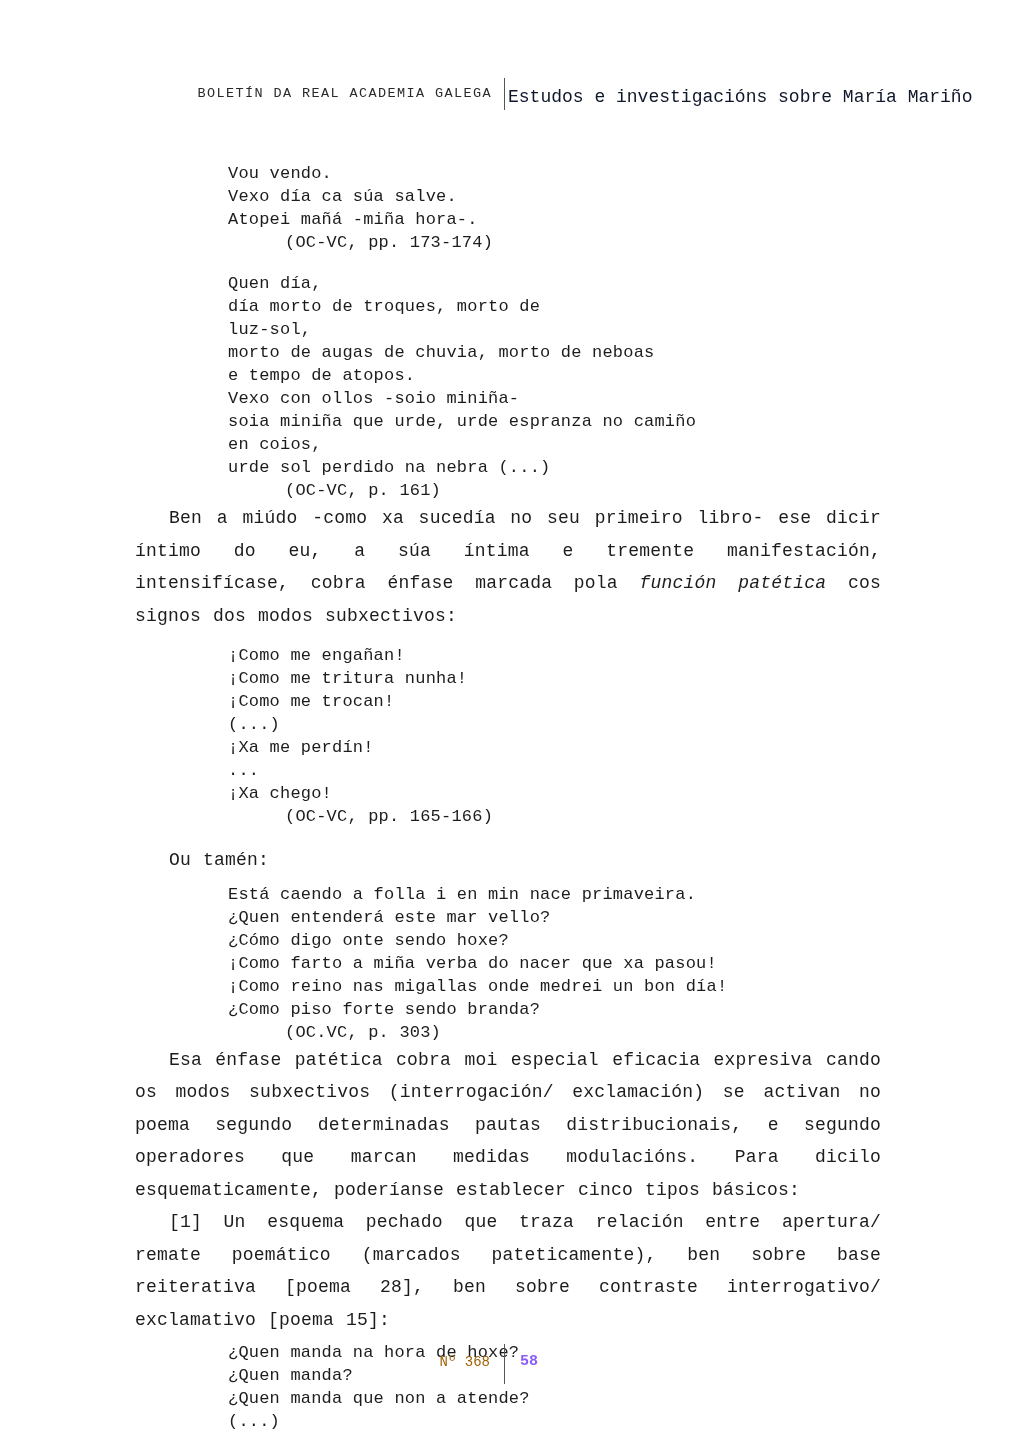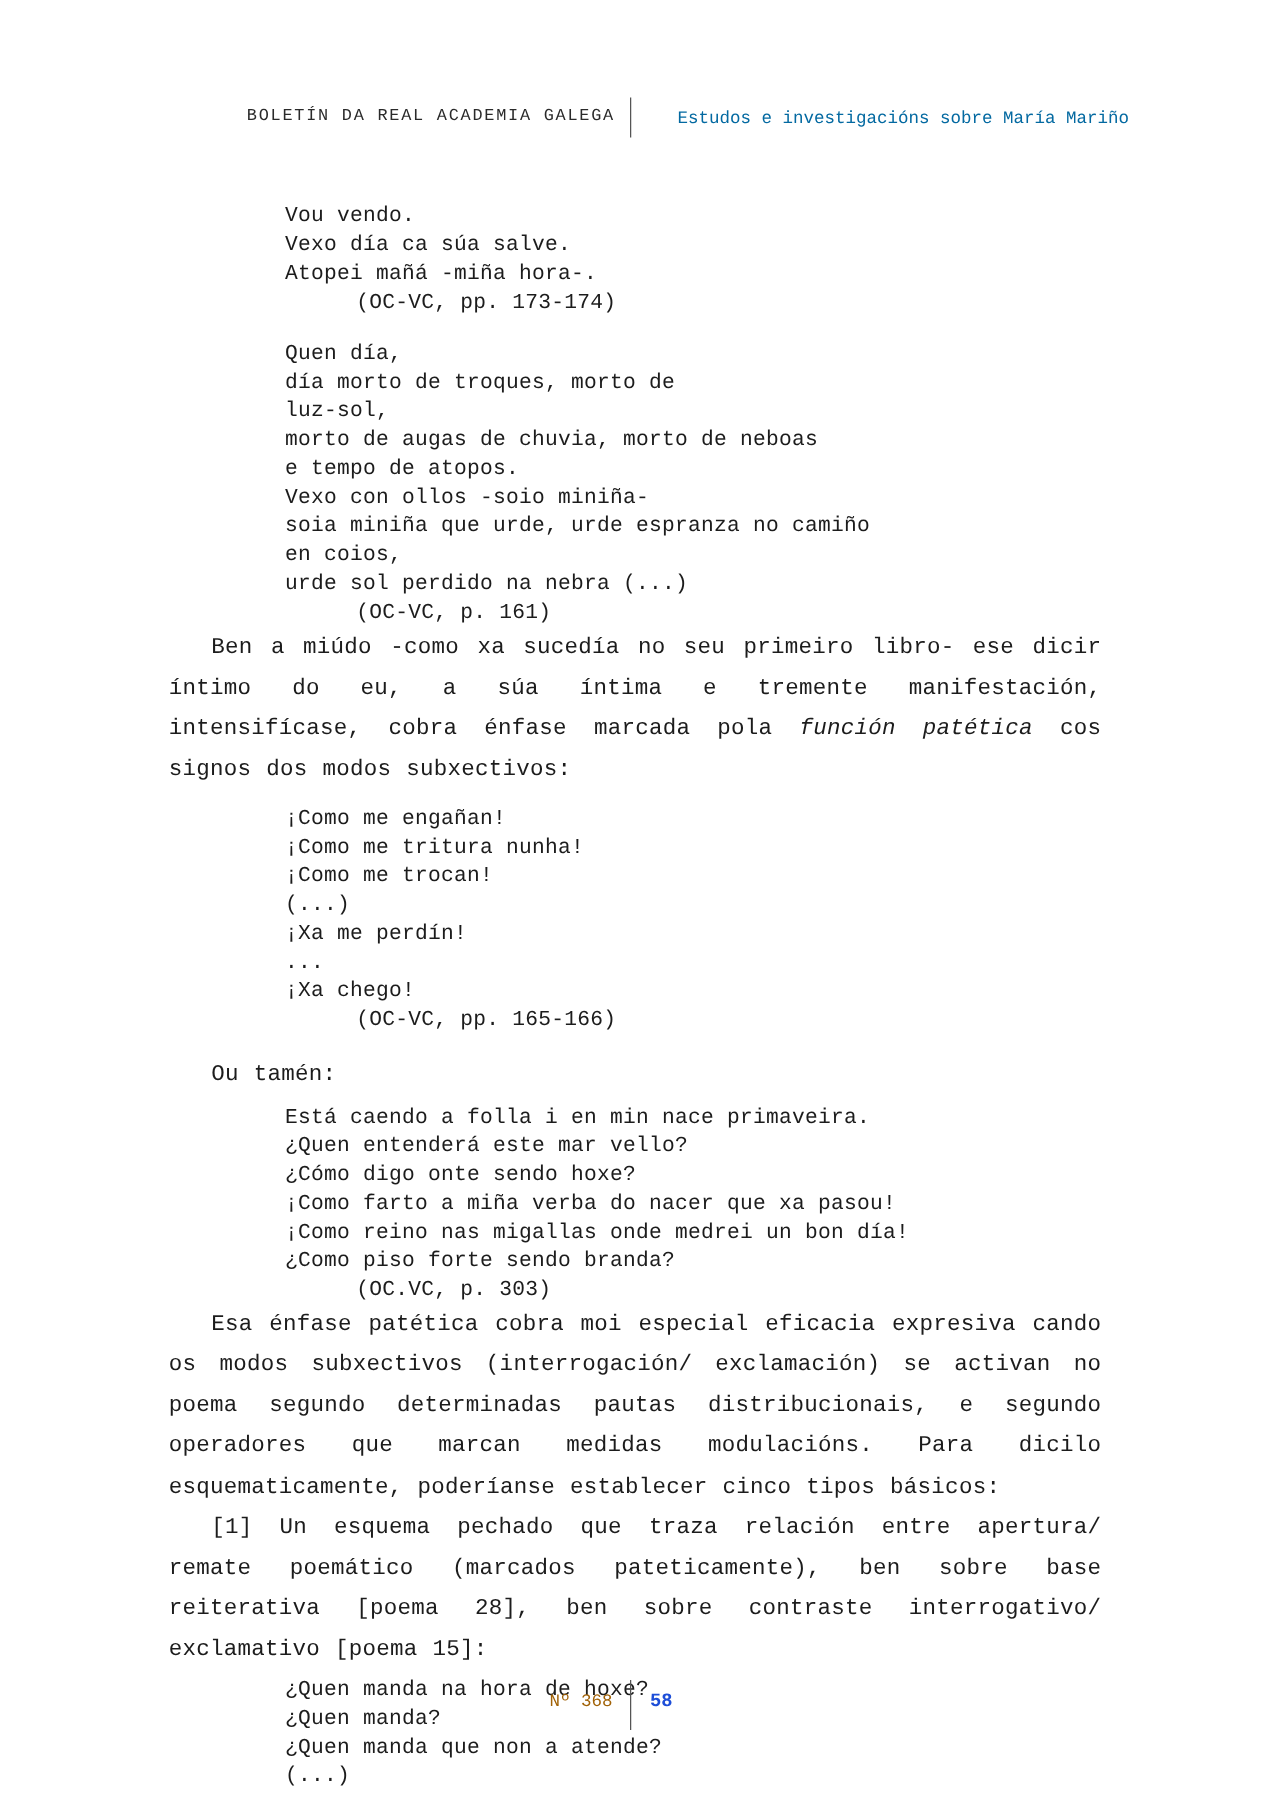--- a/index.html
+++ b/index.html
@@ -37,24 +37,24 @@
   .header-divider {
     position: absolute;
     left: 504px;
     top: 2px;
     width: 1px;
     height: 32px;
     background: #555;
   }
   .header-right {
     position: absolute;
-    left: 542px;
+    left: 508px;
     top: 11px;
-    font-size: 14px;
-    color: #0369a1;
+    font-size: 18px;
+    color: #0f172a;
     white-space: nowrap;
   }
 
   
   .content {
     position: absolute;
     top: 162px;
     left: 135px;
     width: 746px;
   }
@@ -109,21 +109,21 @@
     width: 1px;
     height: 40px;
     background: #555;
   }
   .footer-page {
     position: absolute;
     left: 520px;
     top: 9px;
     font-size: 15px;
     font-weight: bold;
-    color: #1d4ed8;
+    color: #8b5cf6;
   }
 </style>
 </head>
 <body>
 
 <div class="page">
 
   <header class="header">
     <div class="header-left">BOLETÍN DA REAL ACADEMIA GALEGA</div>
     <div class="header-divider"></div>

